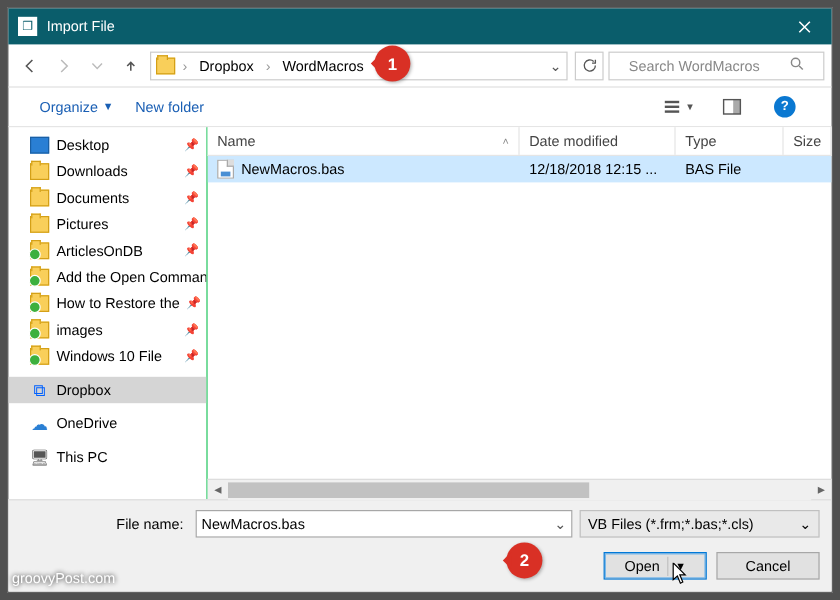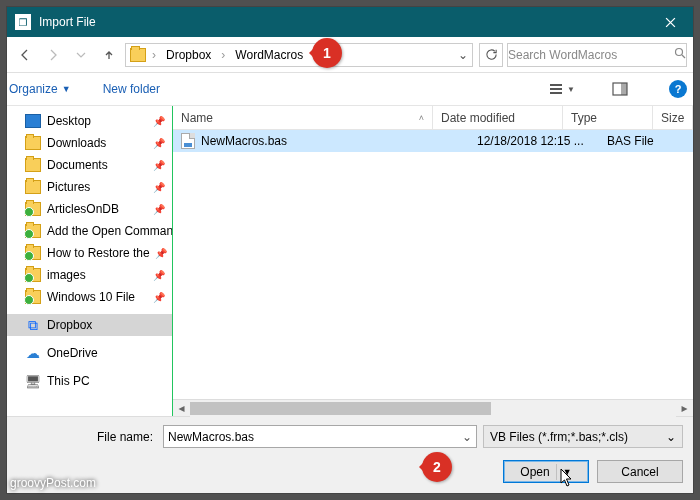--- a/index.html
+++ b/index.html
@@ -15,24 +15,24 @@
   .navrow { height:36px; display:flex; align-items:center; padding:4px 6px; border-bottom:1px solid #e0e0e0; gap:4px; }
   .navbtn { width:24px; height:24px; border:1px solid transparent; display:flex; align-items:center; justify-content:center; color:#666; }
   .navbtn.disabled { color:#bbb; }
   .addrbar { flex:1; height:24px; border:1px solid #ccc; background:#fff; display:flex; align-items:center; padding:0 0 0 4px; gap:4px; overflow:hidden; }
   .addrbar .folder-ico { width:16px; height:14px; background:#f9cf5a; border:1px solid #d4a017; position:relative;}
   .addrbar .folder-ico::before { content:""; position:absolute; top:-3px; left:0; width:7px; height:3px; background:#f9cf5a; border:1px solid #d4a017; border-bottom:none;}
   .addrbar .crumb { padding:0 4px; height:22px; display:flex; align-items:center; }
   .addrbar .crumb-sep { color:#999; padding:0 2px; }
   .addrbar .drop { margin-left:auto; width:18px; text-align:center; color:#555; }
   .refresh { width:24px; height:24px; border:1px solid #ccc; display:flex; align-items:center; justify-content:center; color:#555; margin-left:2px;}
-  .searchbox { width:180px; height:24px; border:1px solid #ccc; background:#fff; display:flex; align-items:center; padding:0 0; color:#888; gap:4px;}
+  .searchbox { width:180px; height:24px; border:1px solid #ccc; background:#fff; display:flex; align-items:center; padding:0 16px; color:#888; gap:4px;}
   .searchbox .mag { flex:none; color:#888; }
   
-  .toolrow { height:32px; display:flex; align-items:center; padding:0 2px; gap:32px; color:#1a5fb4; }
+  .toolrow { height:32px; display:flex; align-items:center; padding:0 26px; gap:18px; color:#1a5fb4; }
   .toolrow .org { display:flex; align-items:center; gap:4px; color:#1a5fb4;}
   .toolrow .spacer{flex:1;}
   .toolrow .rb { width:26px; height:24px; display:flex; align-items:center; justify-content:center;}
   .toolrow .viewbtn { display:flex; align-items:center; gap:2px;}
   .help { width:18px; height:18px; border-radius:50%; background:#0a78d1; color:#fff; display:flex; align-items:center; justify-content:center; font-size:11px; font-weight:bold;}
   
   .main { flex:1; display:flex; border-top:1px solid #e5e5e5; min-height:0;}
   .nav { width:166px; border-right:1px solid #22c55e; overflow:hidden; padding-top:4px;}
   .nav-item { height:22px; display:flex; align-items:center; padding-left:18px; gap:6px; white-space:nowrap; overflow:hidden; }
   .nav-item.selected { background:#d5d5d5; }
@@ -53,21 +53,21 @@
   .col-name{flex:0 0 260px;}
   .col-date{flex:0 0 130px;}
   .col-type{flex:0 0 90px;}
   .col-size{flex:1; border-right:none; justify-content:flex-end;}
   .sort-arr{margin-left:auto; color:#888; font-size:9px;}
   .filebody{flex:1; position:relative; overflow:hidden;}
   .row { height:22px; display:flex; align-items:center;}
   .row.selected{background:#cce8ff;}
   .row .cell{padding:0 8px; white-space:nowrap; overflow:hidden; text-overflow:ellipsis;}
   .row .cell.name{flex:0 0 260px; display:flex; align-items:center; gap:6px;}
-  .row .cell.date{flex:0 0 130px;margin-left:36px;}
+  .row .cell.date{flex:0 0 130px;}
   .row .cell.type{flex:0 0 90px;}
   .file-ico{width:14px;height:16px;background:#fff;border:1px solid #aaa;position:relative;}
   .file-ico::before{content:"";position:absolute;top:-1px;right:-1px;width:5px;height:5px;background:#ddd;border-left:1px solid #aaa;border-bottom:1px solid #aaa;}
   .file-ico::after{content:"";position:absolute;bottom:1px;left:2px;width:8px;height:4px;background:#4a8fd4;}
   .hscroll{height:17px;background:#f0f0f0;border-top:1px solid #ddd;display:flex;align-items:center;}
   .hscroll .track{flex:1;height:17px;background:#f0f0f0;position:relative;}
   .hscroll .thumb{position:absolute;left:0;top:2px;height:13px;width:62%;background:#c2c2c2;}
   .hscroll .ar{width:17px;height:17px;display:flex;align-items:center;justify-content:center;color:#666;}
   
   .bottom{background:#f0f0f0;border-top:1px solid #ddd;padding:8px 10px 10px;}

